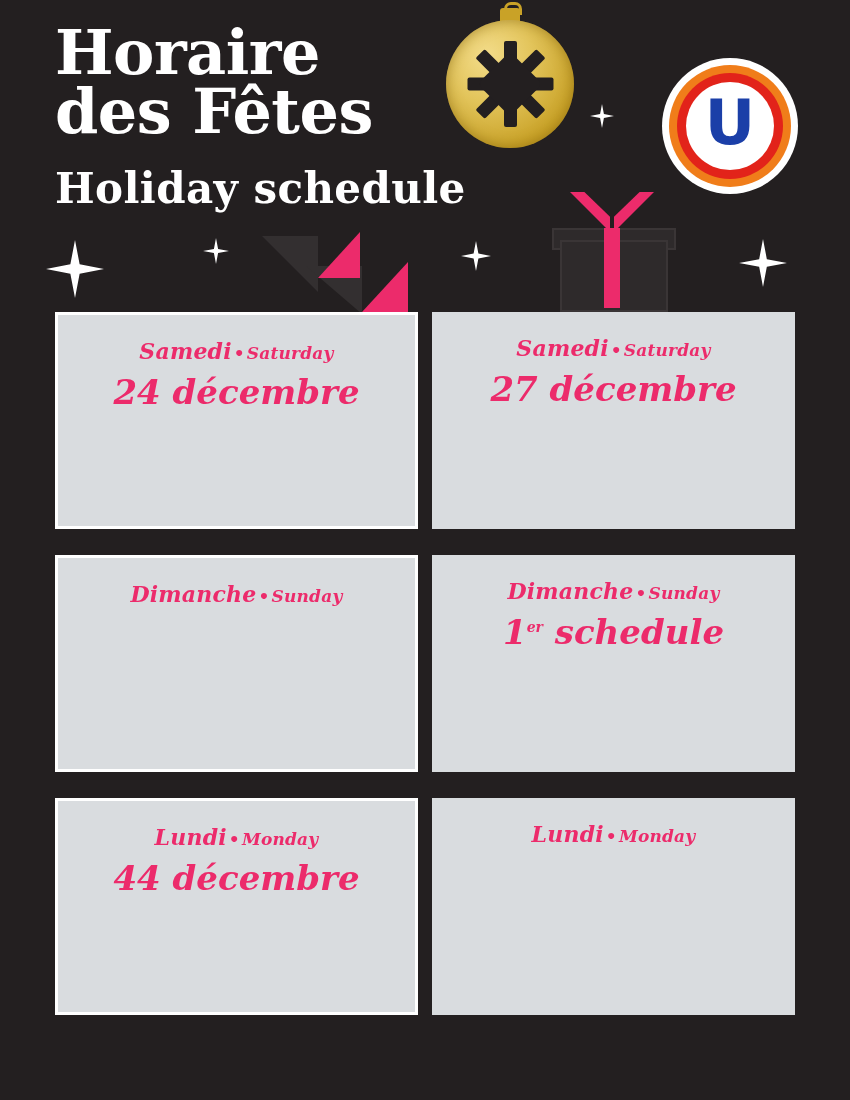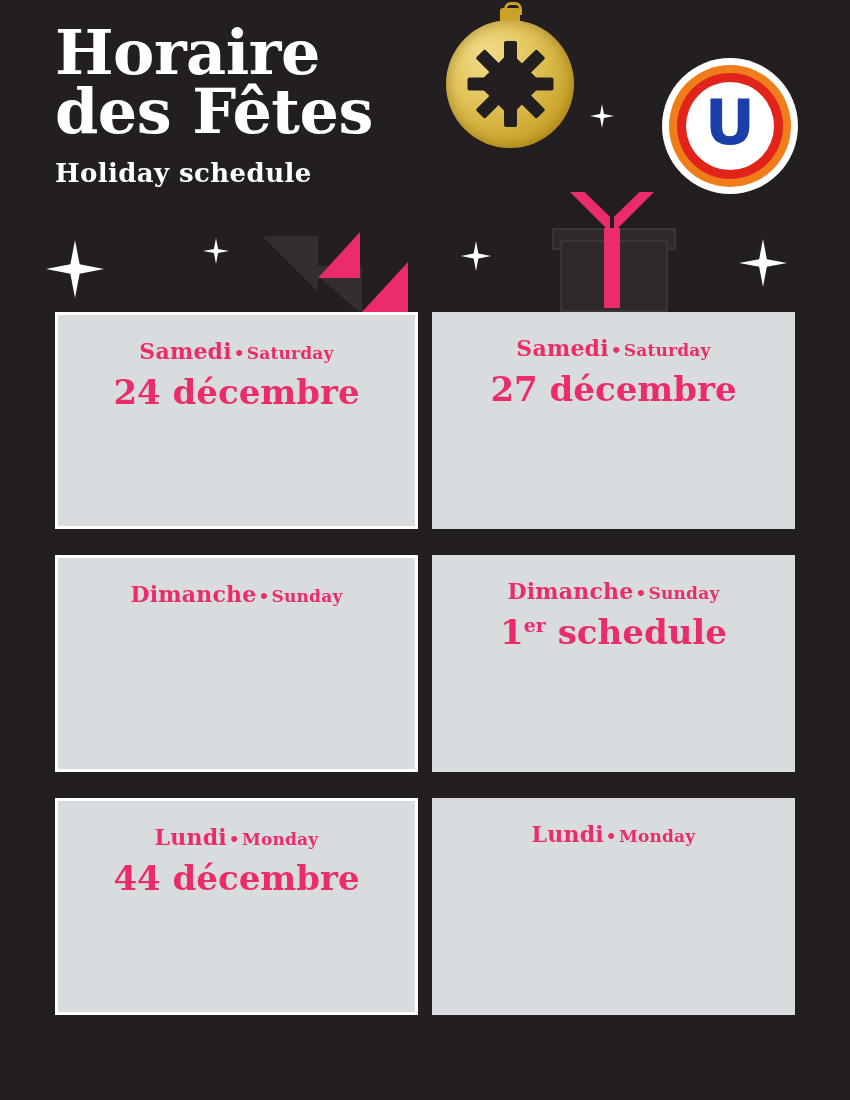--- a/index.html
+++ b/index.html
@@ -45,24 +45,24 @@
     line-height: 0.95;
     letter-spacing: -0.5px;
     margin: 0;
     white-space: pre-line;
   }
 
   .title-en {
     color: #ffffff;
     font-family: "DejaVu Serif", "Liberation Serif", serif;
     font-weight: bold;
-    font-size: 26px;
+    font-size: 42px;
     line-height: 1;
     letter-spacing: 0.4px;
-    margin-top: 18px;
+    margin-top: 26px;
   }
 
   
   .deco { position: absolute; }
 
   
   .ornament {
     left: 440px;
     top: 8px;
     width: 140px;
@@ -262,20 +262,21 @@
   .sparkle.s {
     clip-path: polygon(50% 0%, 58% 42%, 100% 50%, 58% 58%, 50% 100%, 42% 58%, 0% 50%, 42% 42%);
   }
 
   
   .grid {
     position: absolute;
     left: 0;
     top: 312px;
     width: 850px;
+    font-style: italic;
   }
   .row {
     display: flex;
     justify-content: space-between;
     padding: 0 55px;
     box-sizing: border-box;
     margin-bottom: 26px;
   }
   .card {
     width: 363px;
@@ -305,21 +306,21 @@
   }
   .card .date-line {
     color: #ec2b6b;
     font-family: "DejaVu Serif", "Liberation Serif", serif;
     font-weight: bold;
     font-size: 34px;
     line-height: 1.15;
     margin-top: 10px;
   }
   .card .sup {
-    font-size: 19px;
+    font-size: 14px;
     vertical-align: super;
   }
   .card .hours {
     color: #231f20;
     font-family: "DejaVu Serif", "Liberation Serif", serif;
     font-size: 20px;
     margin-top: 12px;
     line-height: 1.3;
   }
 </style>

